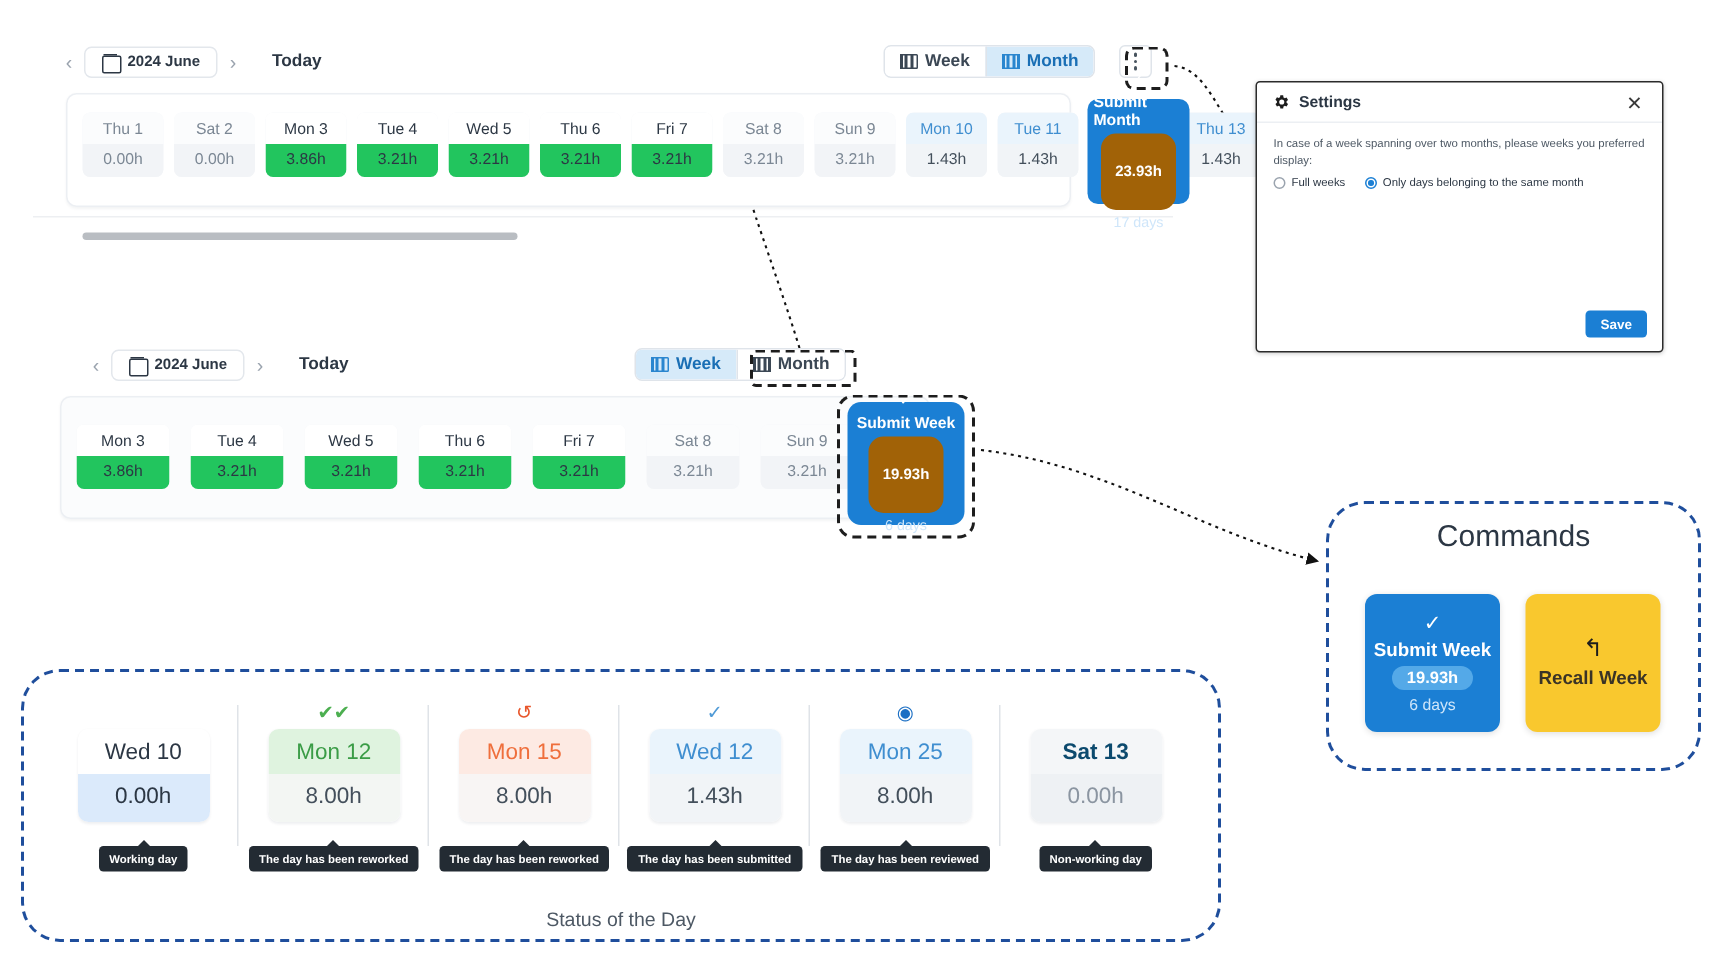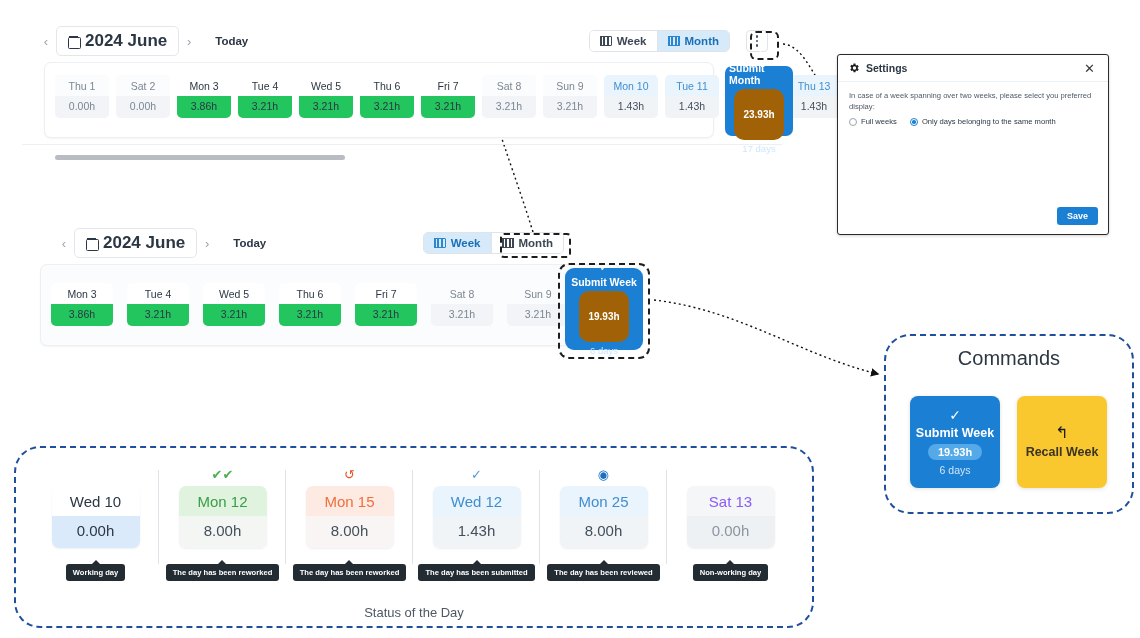--- a/index.html
+++ b/index.html
@@ -17,21 +17,21 @@
   
   .ts-panel { position:absolute; background:#fbfcfd; }
   .ts-topbar { display:flex; align-items:center; height:34px; padding:0 14px; }
   .nav-arrow {
     width:20px; height:24px; display:flex; align-items:center; justify-content:center;
     color:#9aa3ae; font-size:13px; cursor:pointer;
   }
   .month-pill {
     display:flex; align-items:center; gap:6px;
     border:1px solid #e3e7ec; background:#fff; border-radius:5px;
-    padding:4px 11px; font-size:17px; font-weight:700; color:#2c3744;
+    padding:4px 11px; font-size:10px; font-weight:700; color:#2c3744;
     cursor:pointer; white-space:nowrap;
   }
   .cal-ico { width:11px; height:11px; position:relative; display:inline-block; }
   .cal-ico::before {
     content:""; position:absolute; left:0; top:1.5px; width:11px; height:9.5px;
     border:1.4px solid #2c3744; border-radius:1.5px;
   }
   .cal-ico::after {
     content:""; position:absolute; left:1px; top:0; width:9px; height:3px;
     border-top:1.4px solid #2c3744;
@@ -200,21 +200,21 @@
   .sc-working .d { background:#ffffff; color:#2c3744; }
   .sc-working .h { background:#dbeafb; color:#2c3744; }
   .sc-approved .d { background:#dff3df; color:#3a9c46; }
   .sc-approved .h { background:#f3f6f3; color:#434f5b; }
   .sc-reworked .d { background:#fdeae3; color:#ef6f3c; }
   .sc-reworked .h { background:#f8f5f4; color:#434f5b; }
   .sc-submitted .d { background:#eaf4fc; color:#3f8ed0; }
   .sc-submitted .h { background:#f1f4f7; color:#434f5b; }
   .sc-reviewed .d { background:#eaf4fc; color:#3f8ed0; }
   .sc-reviewed .h { background:#f1f4f7; color:#434f5b; }
-  .sc-nonworking .d { background:#f4f6f8; color:#8b5cf6; }
+  .sc-nonworking .d { background:#f4f6f8; color:#0c4a6e;font-weight:bold; }
   .sc-nonworking .h { background:#eef1f4; color:#8b95a1; }
   .ico-approved { color:#4caf50; }
   .ico-reworked { color:#e8552a; }
   .ico-submitted { color:#4f9ad6; }
   .ico-reviewed { color:#1b6fc4; }
 
   .arrow-svg { position:absolute; left:0; top:0; pointer-events:none; }
   .divider { position:absolute; background:#edeff2; height:1px; }
 </style>
 </head>
@@ -370,21 +370,21 @@
 
   <div class="settings-dialog">
     <div class="settings-head">
       <svg class="gear-ico" viewBox="0 0 24 24">
         <path fill="#1d1d1d" d="M19.4 13a7.6 7.6 0 0 0 0-2l2-1.6-2-3.4-2.4 1a7.4 7.4 0 0 0-1.7-1L14.9 3h-3.8l-.4 2.6c-.6.2-1.2.6-1.7 1l-2.4-1-2 3.4L6.6 11a7.6 7.6 0 0 0 0 2l-2 1.6 2 3.4 2.4-1c.5.4 1.1.8 1.7 1l.4 2.6h3.8l.4-2.6c.6-.2 1.2-.6 1.7-1l2.4 1 2-3.4-2-1.6zM13 15.4A3.4 3.4 0 1 1 13 8.6a3.4 3.4 0 0 1 0 6.8z"></path>
       </svg>
       <span class="settings-title">Settings</span>
       <span class="settings-close">✕</span>
     </div>
     <div class="settings-body">
-      <div class="settings-desc">In case of a week spanning over two weeks, please select you preferred display:</div>
+      <div class="settings-desc">In case of a week spanning over two months, please weeks you preferred display:</div>
       <div class="radio-line">
         <span class="radio"></span>
         <span class="opt">Full weeks</span>
         <span class="radio on"></span>
         <span class="opt">Only days belonging to the same month</span>
       </div>
     </div>
     <button class="save-btn">Save</button>
   </div>
 

